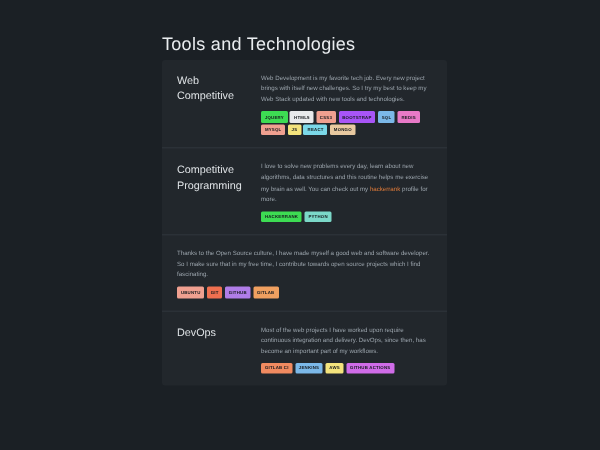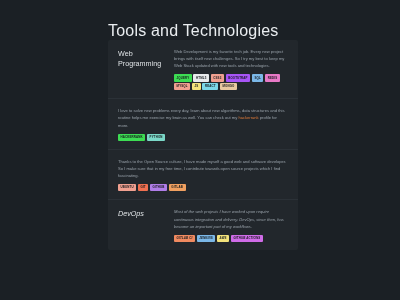--- a/index.html
+++ b/index.html
@@ -10,39 +10,39 @@
     overflow: hidden;
   }
   #page {
     position: relative;
     width: 400px; height: 300px;
     background: #1b2025;
   }
   .page-title {
     position: absolute;
     left: 108px; top: 22px;
-    font-size: 16px;
+    font-size: 12px;
     font-weight: 400;
     color: #e9ecef;
     letter-spacing: 0.2px;
   }
   .card {
     position: absolute;
     left: 108px; top: 40px;
     width: 190px;
     background: #22272c;
     border-radius: 2px;
     padding: 0;
   }
   .section {
     display: flex;
     padding: 8px 10px 8px 10px;
     border-bottom: 1px solid #2b3137;
   }
-  .section:last-child { border-bottom: none; font-style: italic; }
+  .section:last-child { border-bottom: none; }
   .sec-title {
     width: 56px;
     flex: 0 0 56px;
     font-size: 7.2px;
     line-height: 1.45;
     color: #dfe3e6;
     font-weight: 400;
     padding-top: 1px;
     padding-right: 4px;
   }
@@ -76,38 +76,39 @@
 </style>
 </head>
 <body>
 
 <div id="page">
 
   <div class="page-title">Tools and Technologies</div>
 
   <div class="card" id="card">
       <div class="section">
-        <div class="sec-title">Web Programming</div>
+        <div class="sec-title">Web Competitive</div>
         <div class="sec-body">
           <div class="sec-desc"><span>Web Development is my favorite tech job. Every new project brings with itself new challenges. So I try my best to keep my Web Stack updated with new tools and technologies.</span></div>
           <div class="tags">
             <span class="tag" style="background: rgb(61, 220, 83);">JQUERY</span>
             <span class="tag" style="background: rgb(232, 234, 236);">HTML5</span>
             <span class="tag" style="background: rgb(240, 160, 144);">CSS3</span>
             <span class="tag" style="background: rgb(168, 85, 247);">BOOTSTRAP</span>
             <span class="tag" style="background: rgb(123, 184, 232);">SQL</span>
             <span class="tag" style="background: rgb(232, 121, 199);">REDIS</span>
             <span class="tag" style="background: rgb(240, 160, 144);">MYSQL</span>
             <span class="tag" style="background: rgb(243, 227, 124);">JS</span>
             <span class="tag" style="background: rgb(123, 216, 232);">REACT</span>
             <span class="tag" style="background: rgb(232, 201, 160);">MONGO</span>
           </div>
         </div>
       </div>
       <div class="section">
+        <div class="sec-title">Competitive Programming</div>
         <div class="sec-body">
           <div class="sec-desc"><span>I love to solve new problems every day, learn about new algorithms, data structures and this routine helps me exercise my brain as well. You can check out my </span><span class="link-hl">hackerrank</span><span> profile for more.</span></div>
           <div class="tags">
             <span class="tag" style="background: rgb(61, 220, 83);">HACKERRANK</span>
             <span class="tag" style="background: rgb(123, 216, 200);">PYTHON</span>
           </div>
         </div>
       </div>
       <div class="section">
         <div class="sec-body">

